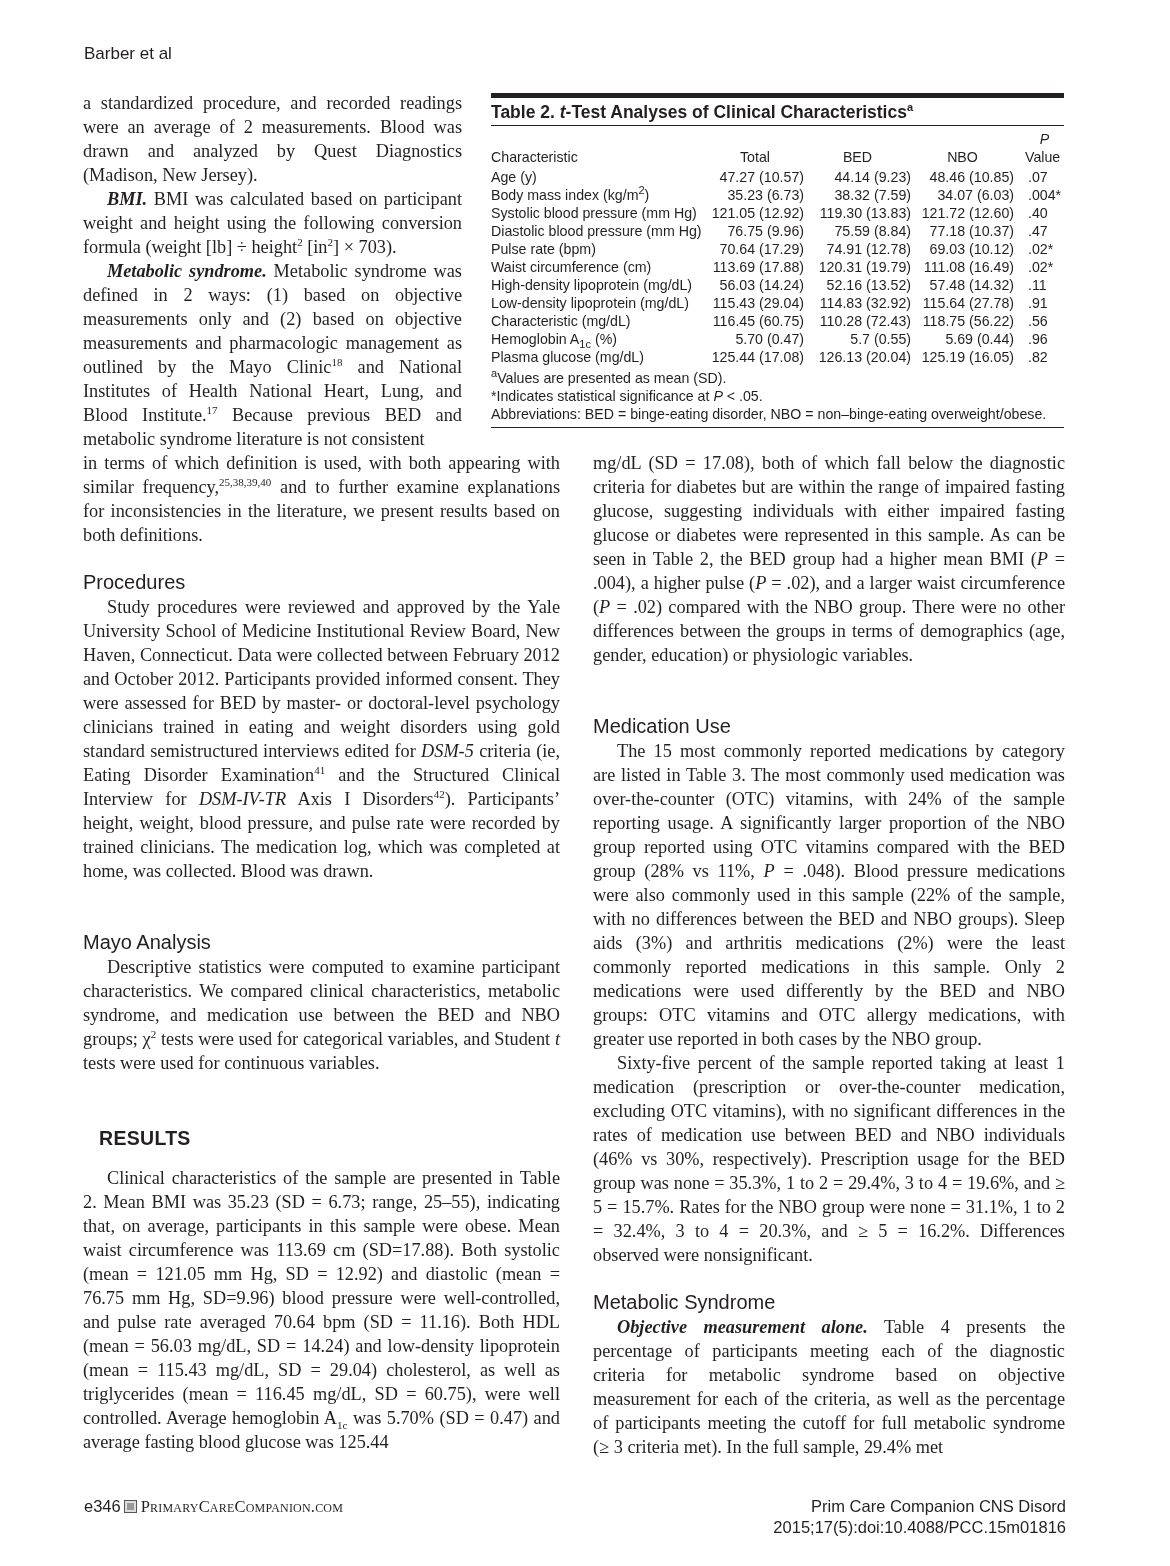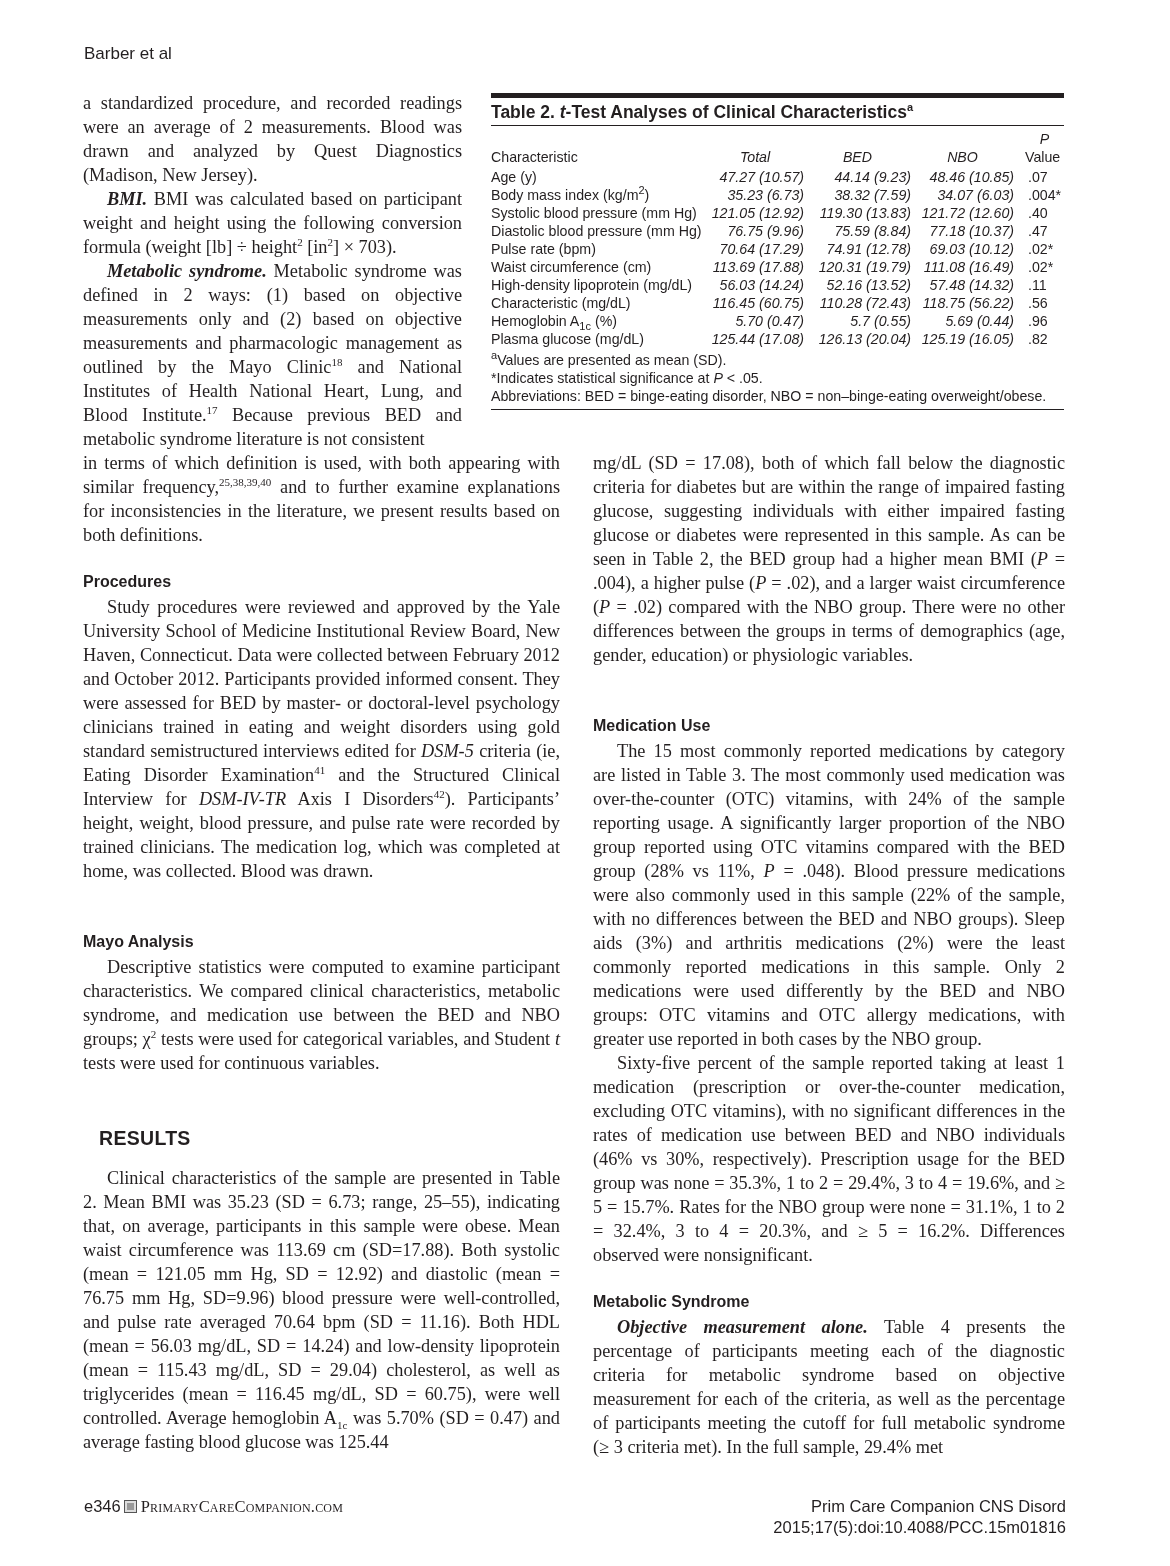--- a/index.html
+++ b/index.html
@@ -14,33 +14,33 @@
   .indent { text-indent: 24px; }
   .runin { font-weight: bold; font-style: italic; }
   sup { font-size: 11px; line-height: 0; vertical-align: super; }
   sub { font-size: 11px; line-height: 0; vertical-align: sub; }
 
   .col-left-top { position: absolute; left: 83px; top: 91px; width: 379px; }
   .col-left-wide { position: absolute; left: 83px; top: 451px; width: 477px; }
   .col-left { position: absolute; left: 83px; width: 477px; }
   .col-right { position: absolute; left: 593px; width: 472px; }
 
-  .h2 { font-size: 16px; font-weight: bold; margin: 0 0 1px 0; line-height: 24px; }
+  .h2 { font-size: 20px; font-weight: normal; margin: 0 0 1px 0; line-height: 24px; }
   .h1 { font-size: 19.5px; font-weight: bold; margin: 16px; line-height: 24px; letter-spacing: 0.3px; }
 
   
   .table-wrap { position: absolute; left: 491px; top: 93px; width: 573px; }
   .rule-thick { height: 5px; background: #231f20; }
   .table-title { font-size: 17.5px; font-weight: bold; line-height: 24px; padding-top: 2px; }
   .rule-thin { height: 1px; background: #231f20; }
   table { border-collapse: collapse; width: 100%; font-size: 14.2px; }
   th { font-weight: normal; padding: 0; vertical-align: bottom; line-height: 18px; }
   td { padding: 0; line-height: 18px; white-space: nowrap; }
   .c-char { text-align: left; width: 215px; }
-  .c-num { text-align: right; padding-right: 0; font-style: italic; }
+  .c-num { text-align: right; padding-right: 0; }
   .c-total { width: 98px; }
   .c-bed { width: 107px; }
   .c-nbo { width: 103px; text-align: right; }
   .c-p { text-align: left; padding-left: 14px; }
   th.c-p { padding-left: 11px; text-align: left; }
   .p-label { display: block; text-align: center; font-style: italic; }
   .thead-row th { padding-bottom: 2px; }
   .tfoot { font-size: 14.2px; line-height: 18px; padding-top: 3px; padding-bottom: 4px; }
 
   .footer-left { position: absolute; left: 84px; top: 1497px; font-size: 16.5px; }
@@ -164,20 +164,27 @@
           <td class="c-p">.02*</td>
         </tr>
         <tr>
           <td class="c-char"><span>High-density lipoprotein (mg/dL)</span></td>
           <td class="c-num c-total">56.03 (14.24)</td>
           <td class="c-num c-bed">52.16 (13.52)</td>
           <td class="c-num c-nbo">57.48 (14.32)</td>
           <td class="c-p">.11</td>
         </tr>
         <tr>
+          <td class="c-char"><span>Low-density lipoprotein (mg/dL)</span></td>
+          <td class="c-num c-total">115.43 (29.04)</td>
+          <td class="c-num c-bed">114.83 (32.92)</td>
+          <td class="c-num c-nbo">115.64 (27.78)</td>
+          <td class="c-p">.91</td>
+        </tr>
+        <tr>
           <td class="c-char"><span>Characteristic (mg/dL)</span></td>
           <td class="c-num c-total">116.45 (60.75)</td>
           <td class="c-num c-bed">110.28 (72.43)</td>
           <td class="c-num c-nbo">118.75 (56.22)</td>
           <td class="c-p">.56</td>
         </tr>
         <tr>
           <td class="c-char"><span>Hemoglobin A</span><sub>1c</sub><span> (%)</span></td>
           <td class="c-num c-total">5.70 (0.47)</td>
           <td class="c-num c-bed">5.7 (0.55)</td>

